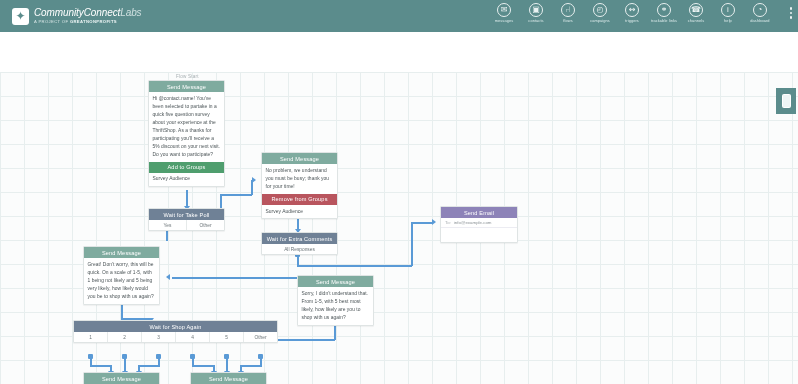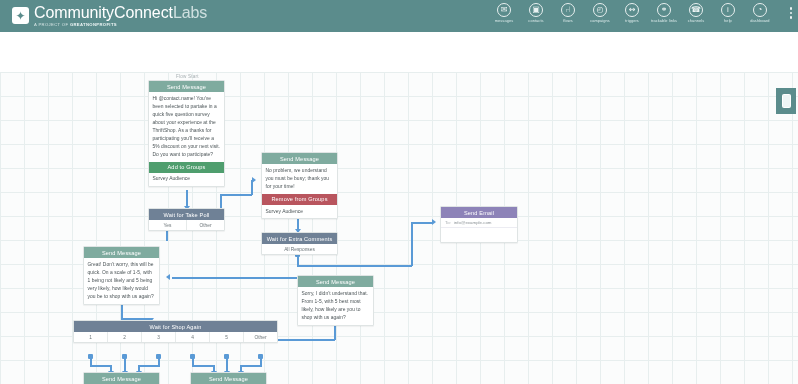--- a/index.html
+++ b/index.html
@@ -17,21 +17,21 @@
     background: #5b8c8c;
     display: flex; align-items: center;
   }
   .brand { display: flex; align-items: center; margin-left: 12px; }
   .brand-mark {
     width: 17px; height: 17px; background: #ffffff; border-radius: 3px;
     display: flex; align-items: center; justify-content: center;
     color: #5b8c8c; font-size: 12px; line-height: 1;
   }
   .brand-text { margin-left: 5px; line-height: 1.05; }
-  .brand-name { font-size: 16px; color: #ffffff; letter-spacing: -0.1px; }
+  .brand-name { font-size: 10px; color: #ffffff; letter-spacing: -0.1px; font-style: italic; }
   .brand-name .lite { color: #cfe0e0; }
   .brand-sub {
     font-size: 4.2px; color: #d6e5e5; letter-spacing: 0.35px;
     margin-top: 1px; white-space: nowrap;
   }
   .brand-sub b { color: #eef6f6; }
 
   .navwrap {
     position: absolute; right: 22px; top: 0; height: 32px;
     display: flex; align-items: flex-start; padding-top: 3px;

